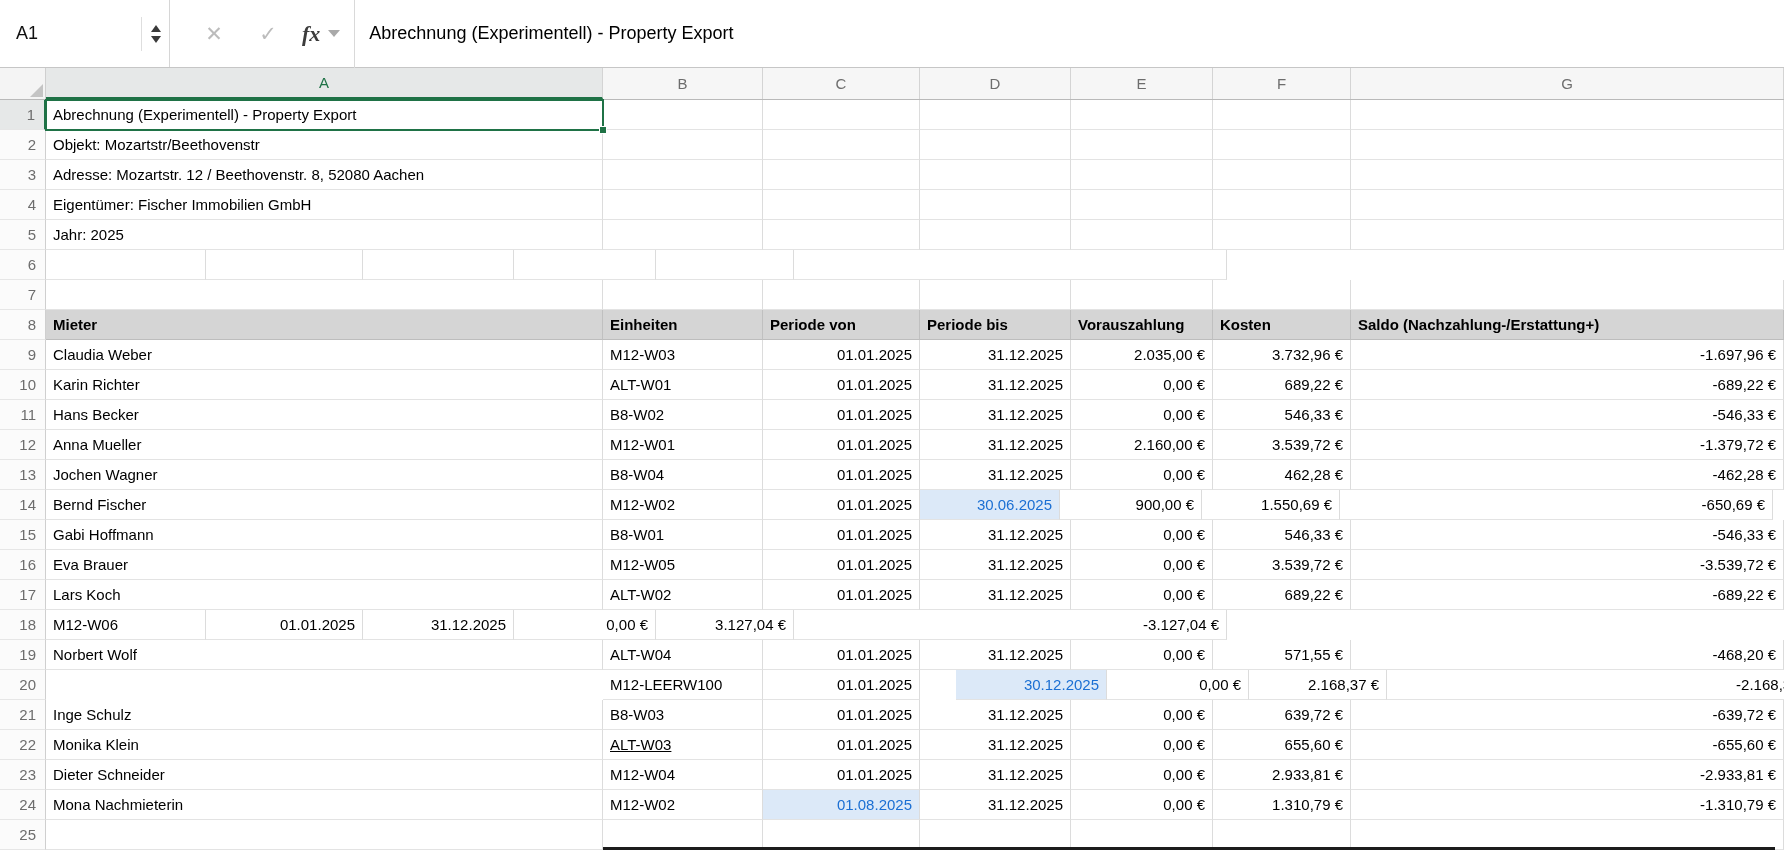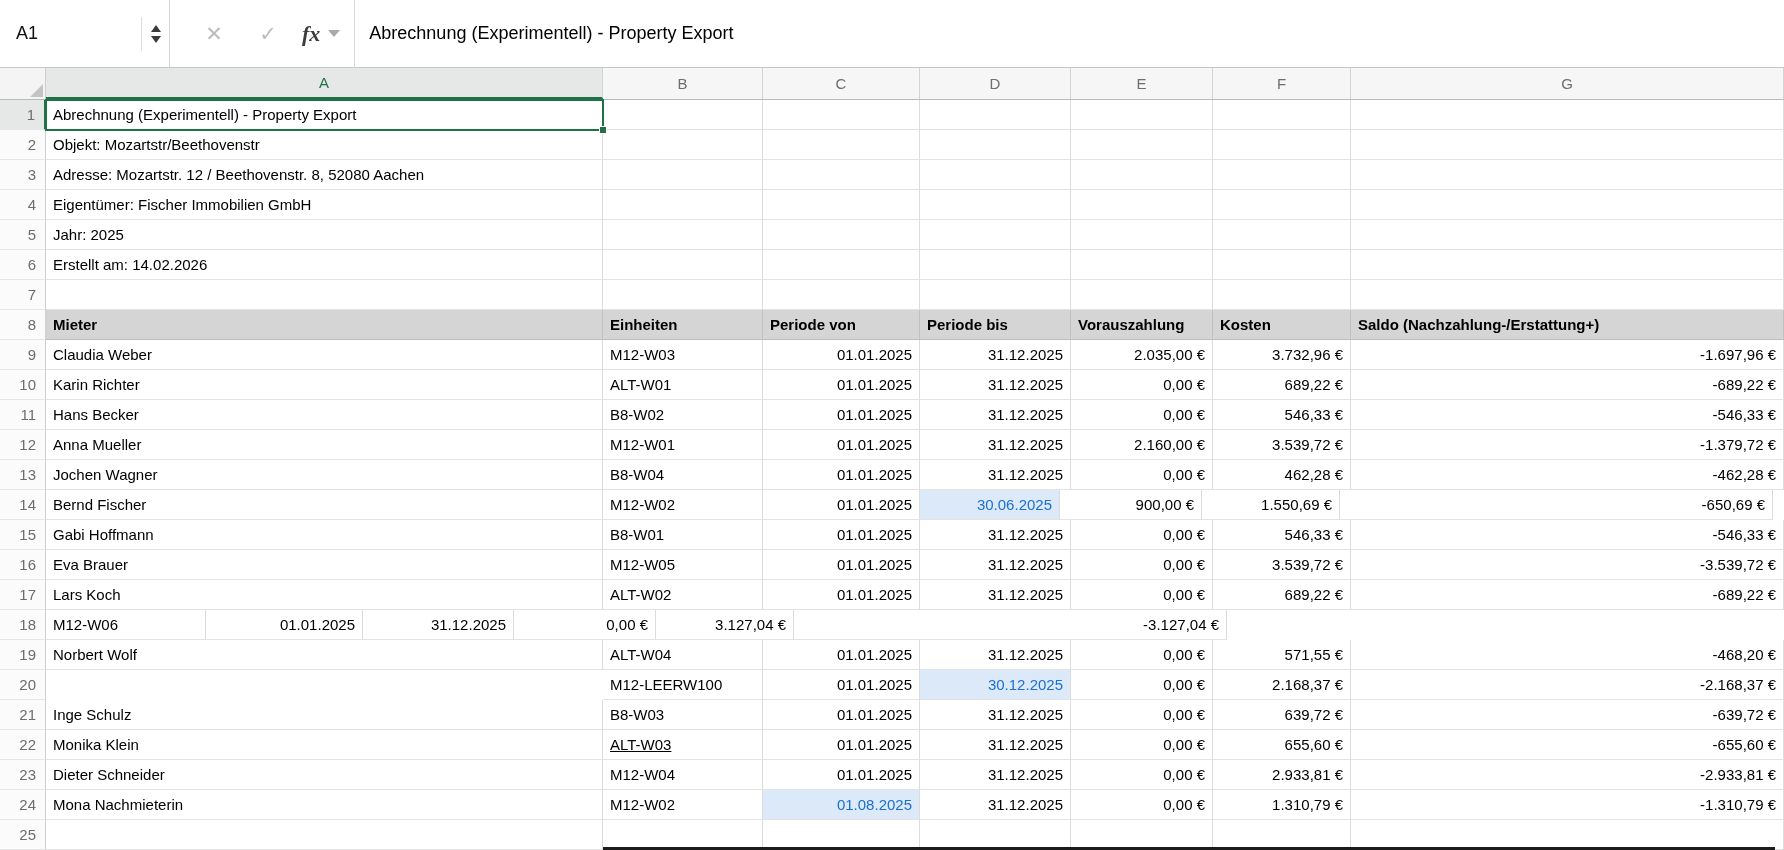--- a/index.html
+++ b/index.html
@@ -118,21 +118,20 @@
         <div class="cell" style="width: 557px;">Jahr: 2025</div>
         <div class="cell" style="width: 160px;"></div>
         <div class="cell" style="width: 157px;"></div>
         <div class="cell" style="width: 151px;"></div>
         <div class="cell" style="width: 142px;"></div>
         <div class="cell" style="width: 138px;"></div>
         <div class="cell" style="width: 433px;"></div>
       </div>
       <div class="row">
         <div class="row-h">6</div>
-        <div class="cell" style="width: 557px;">Erstellt am: 14.02.2026</div>
         <div class="cell" style="width: 160px;"></div>
         <div class="cell" style="width: 157px;"></div>
         <div class="cell" style="width: 151px;"></div>
         <div class="cell" style="width: 142px;"></div>
         <div class="cell" style="width: 138px;"></div>
         <div class="cell" style="width: 433px;"></div>
       </div>
       <div class="row">
         <div class="row-h">7</div>
         <div class="cell" style="width: 557px;"></div>
@@ -260,21 +259,21 @@
         <div class="cell num" style="width: 151px;">31.12.2025</div>
         <div class="cell num" style="width: 142px;">0,00 €</div>
         <div class="cell num" style="width: 138px;">571,55 €</div>
         <div class="cell num" style="width: 433px;">-468,20 €</div>
       </div>
       <div class="row">
         <div class="row-h">20</div>
         <div class="cell" style="width: 557px; margin-top: 40px;">Vormieter Seifenblase</div>
         <div class="cell" style="width: 160px;">M12-LEERW100</div>
         <div class="cell num" style="width: 157px;">01.01.2025</div>
-        <div class="cell num hl" style="width: 151px;">30.12.2025</div>
+        <div class="cell num hl" style="width: 151px; margin-left: 36px;">30.12.2025</div>
         <div class="cell num" style="width: 142px;">0,00 €</div>
         <div class="cell num" style="width: 138px;">2.168,37 €</div>
         <div class="cell num" style="width: 433px;">-2.168,37 €</div>
       </div>
       <div class="row">
         <div class="row-h">21</div>
         <div class="cell" style="width: 557px;">Inge Schulz</div>
         <div class="cell" style="width: 160px;">B8-W03</div>
         <div class="cell num" style="width: 157px;">01.01.2025</div>
         <div class="cell num" style="width: 151px;">31.12.2025</div>

